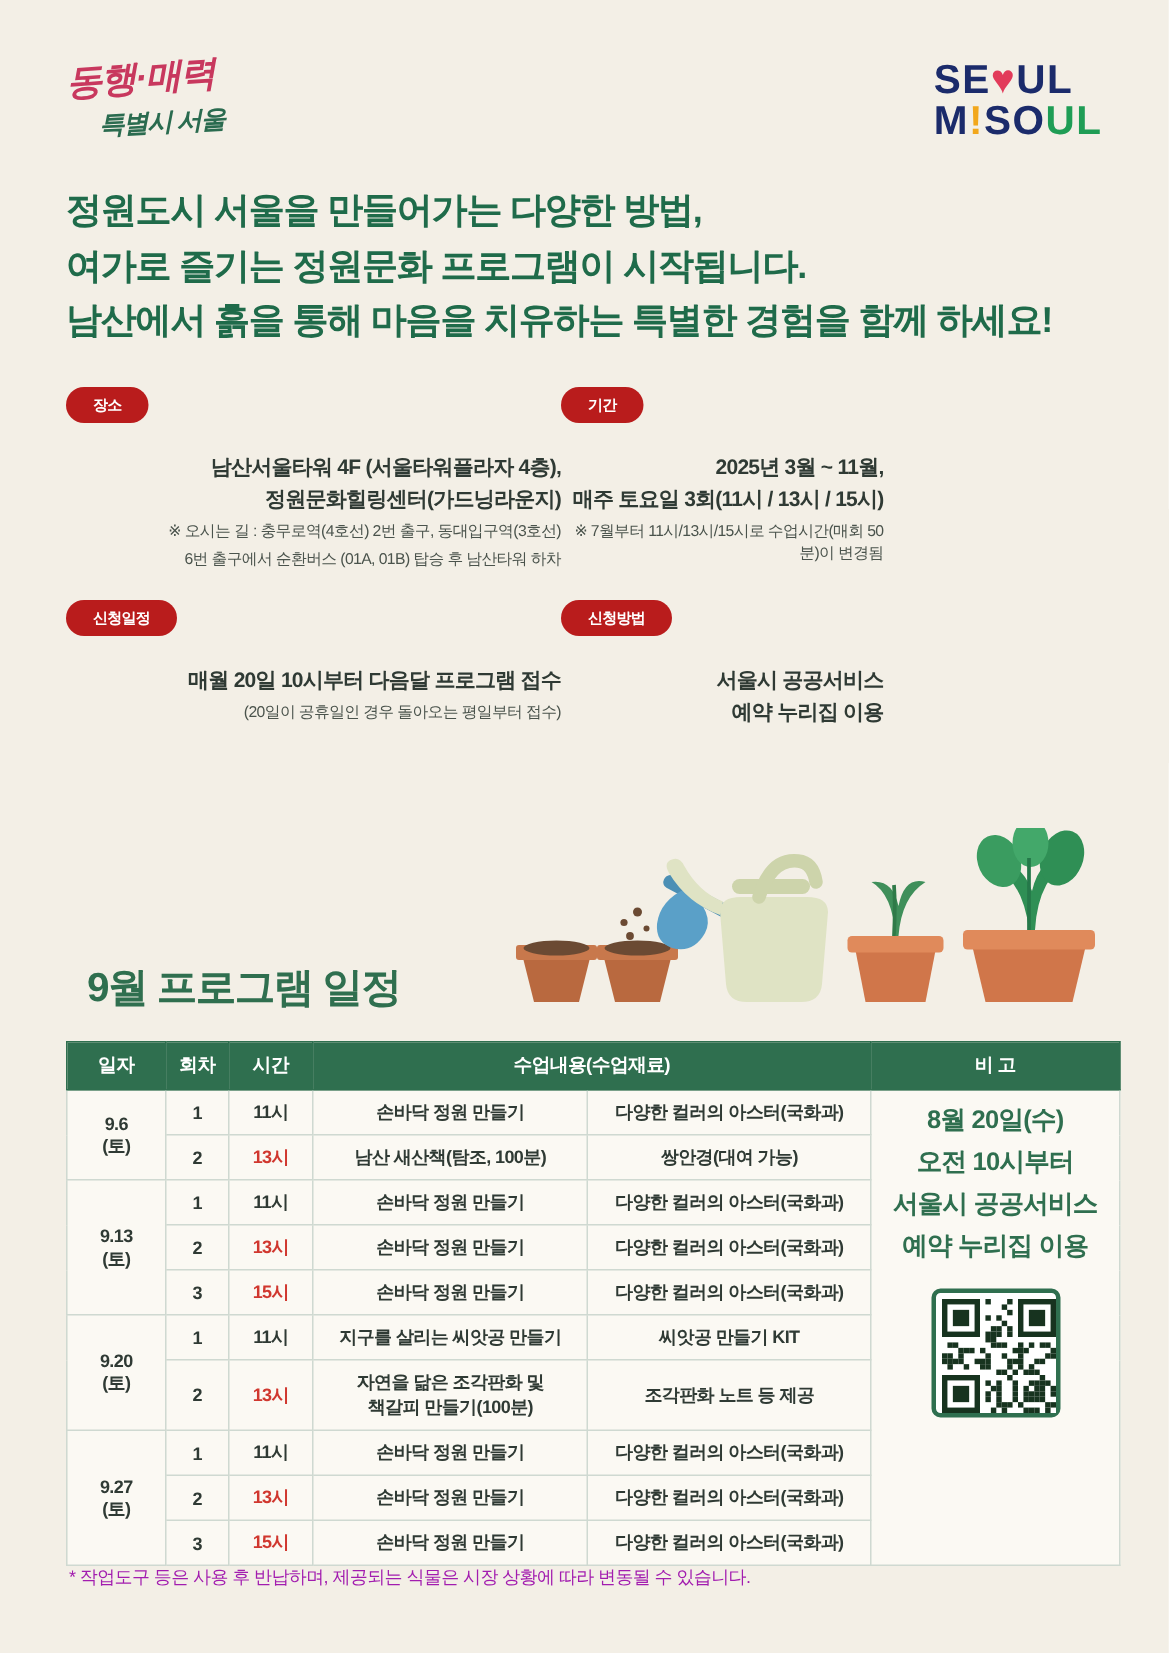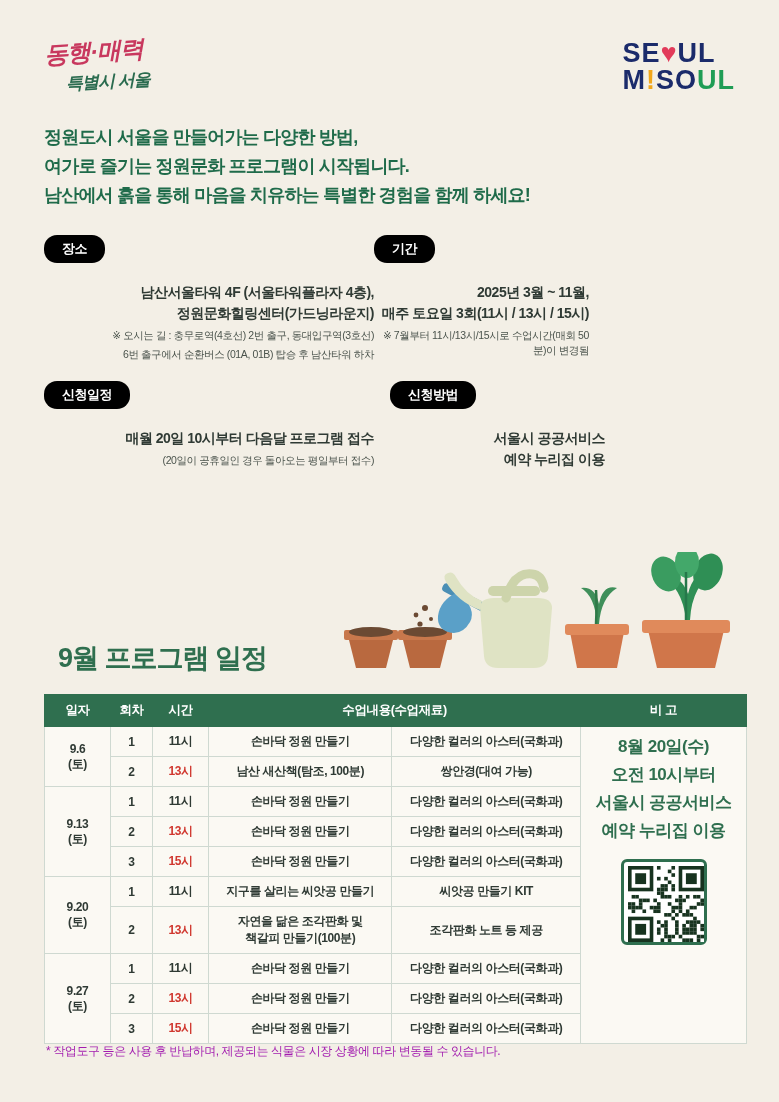--- a/index.html
+++ b/index.html
@@ -64,37 +64,37 @@
   .brand-right .dot { color: #f2a71b; }
   .brand-right .u-green { color: #1f9d55; }
   .brand-right .s-blue { color: #1b2b6b; }
 
   
   .title-block {
     padding: 6px 44px 0 44px;
   }
   .title-block p {
     margin: 0 0 6px 0;
-    font-size: 18px;
+    font-size: 24px;
     font-weight: bold;
     color: #1f6b4a;
     letter-spacing: -0.8px;
     line-height: 1.28;
   }
 
   
   .info {
     position: relative;
     padding: 22px 44px 0 44px;
   }
   .pill {
     display: inline-block;
-    background: #000000;
+    background: #b91c1c;
     color: #fff;
-    font-size: 13px;
+    font-size: 10px;
     font-weight: bold;
     border-radius: 13px;
     padding: 5px 18px;
     letter-spacing: -0.5px;
   }
   .info-row {
     display: flex;
     margin-bottom: 14px;
   }
   .col-a { width: 330px; }
@@ -245,21 +245,21 @@
     <div class="col-b">
       <span class="pill">기간</span>
       <div class="info-body">
         <div>2025년 3월 ~ 11월,</div>
         <div>매주 토요일 3회(11시 / 13시 / 15시)</div>
         <div class="sub">※ 7월부터 11시/13시/15시로 수업시간(매회 50분)이 변경됨</div>
       </div>
     </div>
   </div>
 
-  <div class="info-row" style="margin-top:18px;gap:16px;">
+  <div class="info-row" style="margin-top:18px;">
     <div class="col-a">
       <span class="pill">신청일정</span>
       <div class="info-body">
         <div>매월 20일 10시부터 다음달 프로그램 접수</div>
         <div class="sub">(20일이 공휴일인 경우 돌아오는 평일부터 접수)</div>
       </div>
     </div>
     <div class="col-b">
       <span class="pill">신청방법</span>
       <div class="info-body">

